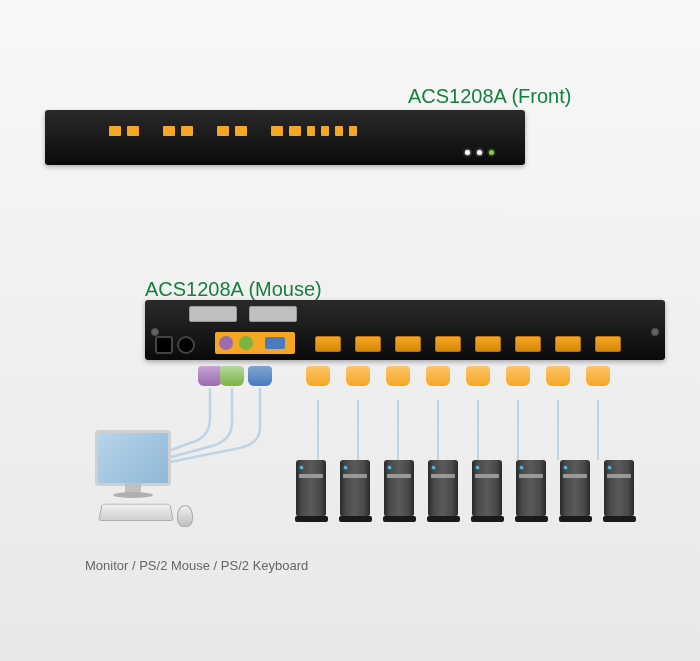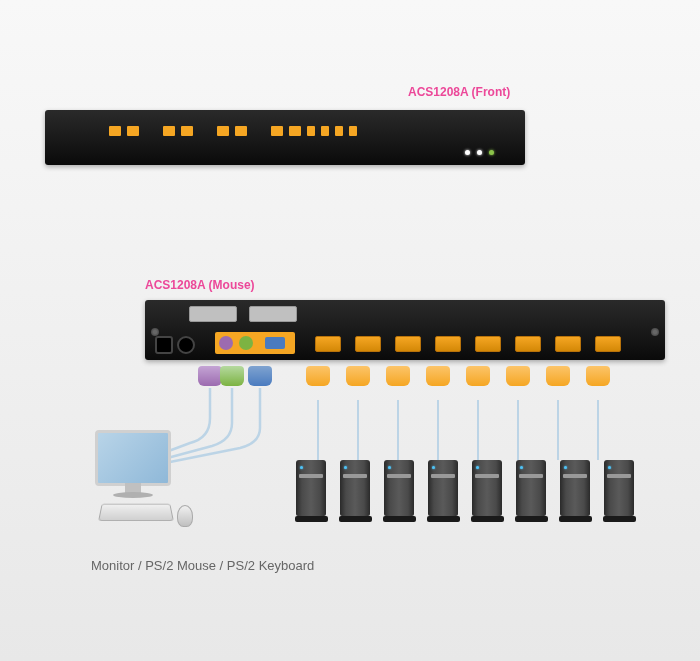--- a/index.html
+++ b/index.html
@@ -7,23 +7,23 @@
   padding: 0;
   width: 700px;
   height: 661px;
   background: linear-gradient(to bottom, #f8f8f8 0%, #f0f0f0 50%, #e8e8e8 100%);
   font-family: Arial, sans-serif;
   position: relative;
   overflow: hidden;
 }
 .label {
   position: absolute;
-  font-size: 12px;
-  font-weight: bold;
-  color: #ec4899;
+  font-size: 20px;
+  font-weight: normal;
+  color: #15803d;
 }
 .device-front {
   position: absolute;
   top: 110px;
   left: 45px;
   width: 480px;
   height: 55px;
   background: linear-gradient(to bottom, #2a2a2a 0%, #1a1a1a 50%, #0a0a0a 100%);
   border-radius: 3px;
   box-shadow: 0 2px 5px rgba(0,0,0,0.3);
@@ -231,21 +231,21 @@
   left: 92px;
   width: 14px;
   height: 20px;
   background: linear-gradient(to bottom, #f0f0f0, #c0c0c0);
   border-radius: 50% 50% 40% 40%;
   border: 1px solid #aaa;
 }
 .bottom-label {
   position: absolute;
   top: 558px;
-  left: 91px;
+  left: 85px;
   font-size: 13px;
   color: #666;
 }
 </style>
 </head>
 <body>
 
 <div class="label" style="top:85px; left:408px;">ACS1208A (Front)</div>
 
 <div class="device-front">

